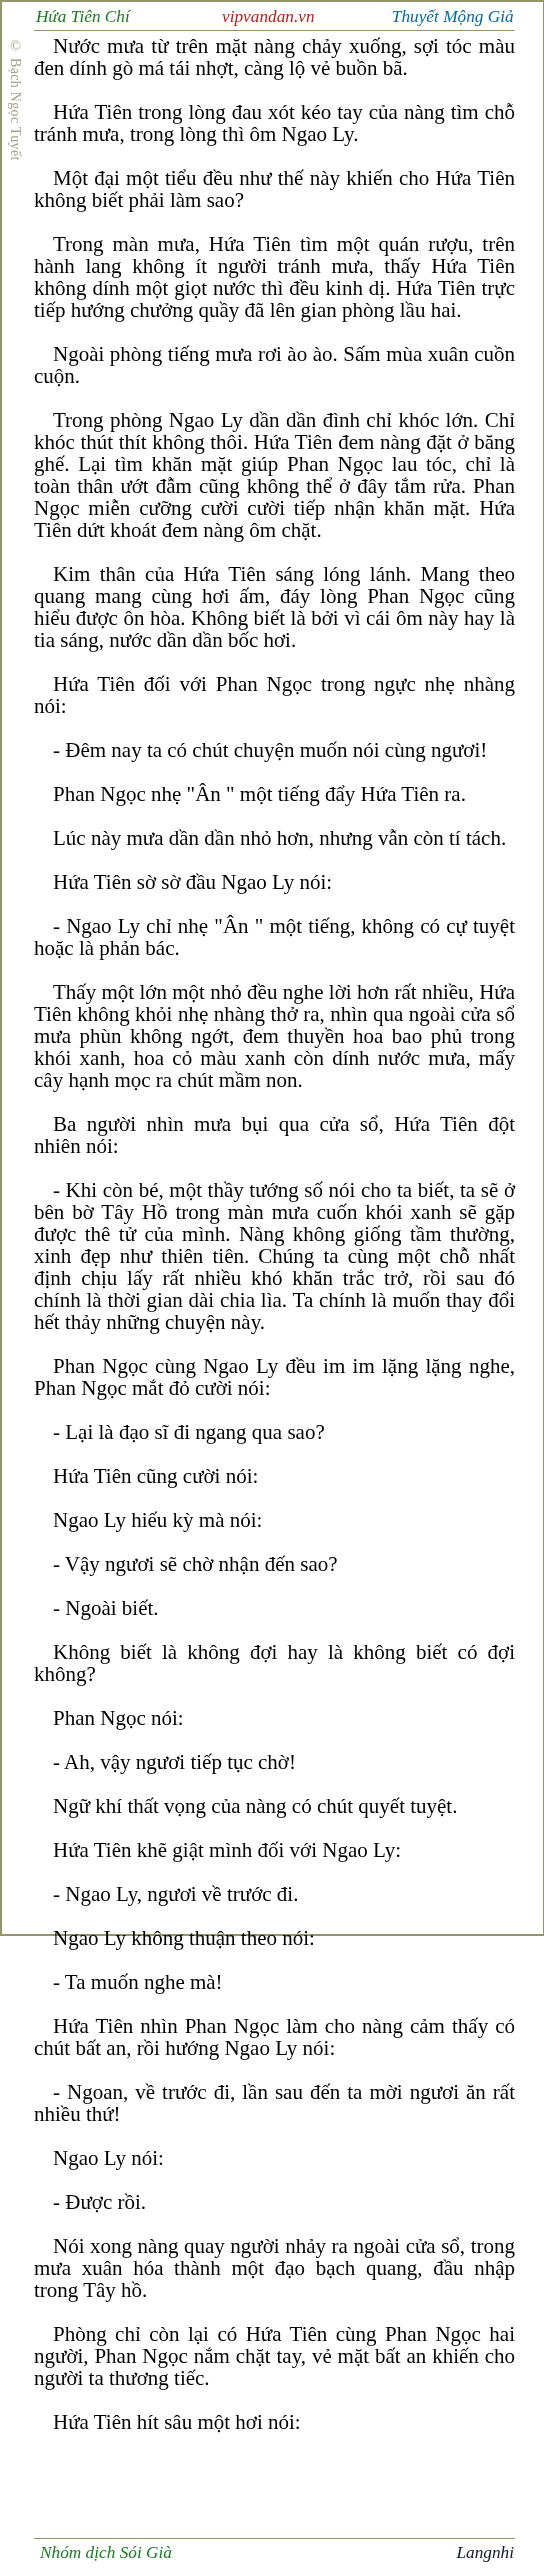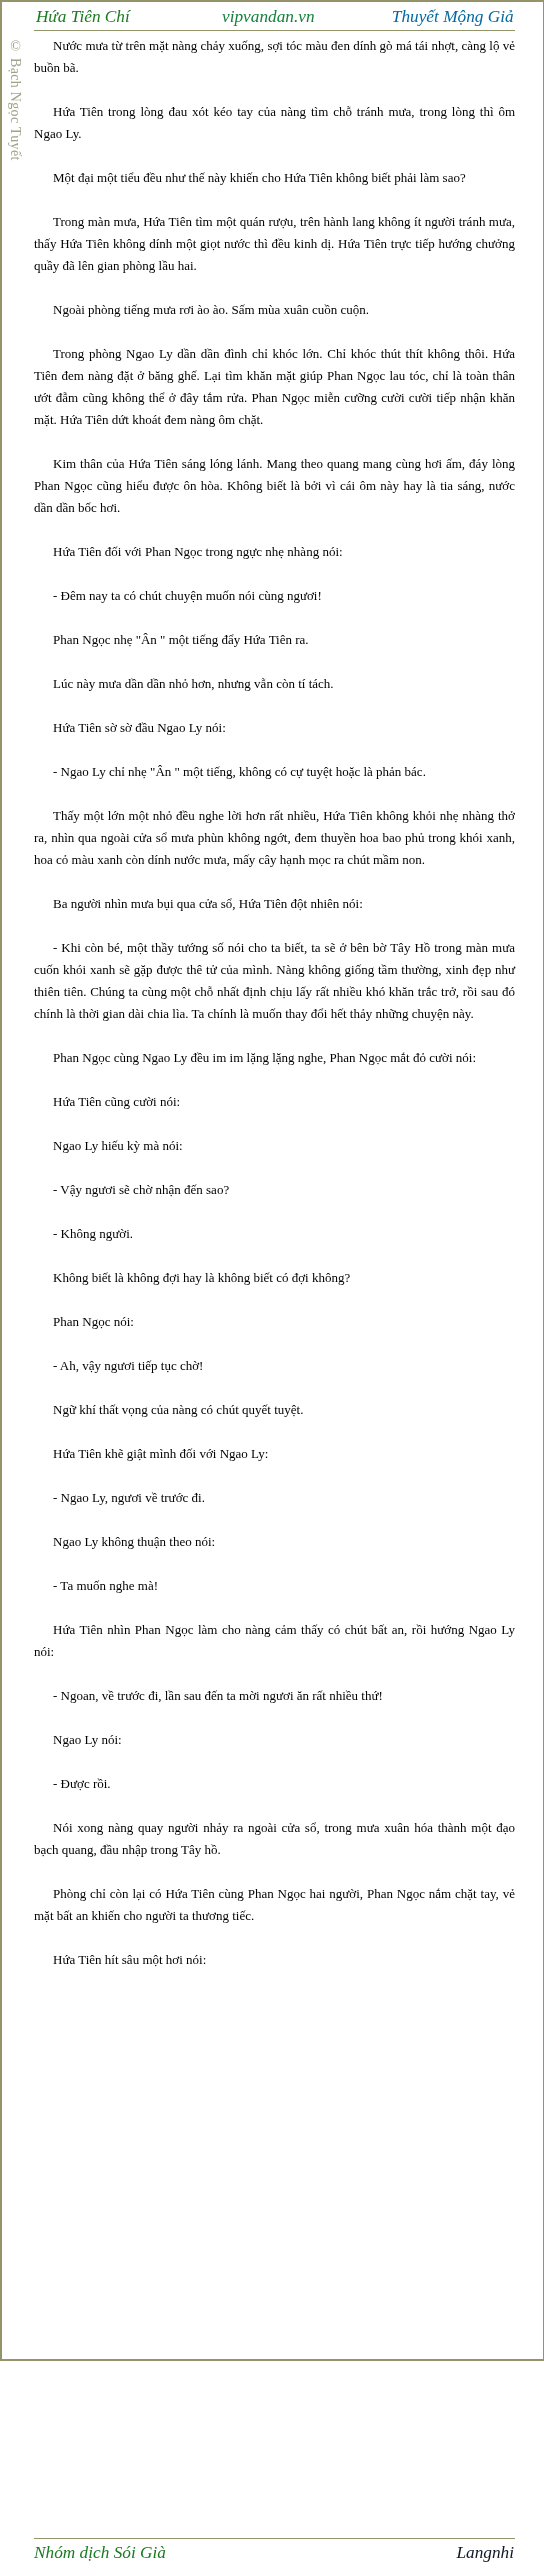--- a/index.html
+++ b/index.html
@@ -1,51 +1,51 @@
 <!DOCTYPE html>
 <html style="font-size:10.3px"><head>
 <meta charset="utf-8">
 <style>
   html, body { margin: 0; padding: 0; background: #ffffff; }
   body { width: 545px; height: 2576px; overflow: hidden; }
   .page {
     position: relative;
-    width: 545px; height: 2361px;
+    width: 545px; height: 1936px;
     box-sizing: border-box;
     border: 2.6px solid #94946a;
     background: #ffffff;
   }
   .header {
     position: absolute; left: 32px; top: 3.8px; width: 481px; height: 24px;
     border-bottom: 1.9px solid #94946a;
     font-family: "Liberation Serif", serif; font-style: italic; font-size: 17.3px;
   }
   .header span { position: absolute; top: 1.3px; white-space: nowrap; }
   .h-left { left: 1.9px; color: #1b7a22; }
-  .h-center { left: 188px; color: #15803d; }
+  .h-center { left: 188px; color: #b91c1c; }
   .h-right { right: 1.3px; color: #0369a1; }
   .stamp {
     position: absolute; left: 5.1px; top: 37px;
     writing-mode: vertical-rl;
     font-family: "Liberation Serif", serif; font-size: 14px;
     color: #a3a38a; white-space: nowrap; letter-spacing: 0.3px;
   }
   .content {
     position: absolute; left: 32px; top: 33px; width: 481px;
-    font-family: "Liberation Serif", serif; font-size: 13px; line-height: 22px;
+    font-family: "Liberation Serif", serif; font-size: 21px; line-height: 22px;
     color: #000; text-align: justify;
   }
   .content p { margin: 0 0 22px 0; text-indent: 19px; }
   .footer {
     position: absolute; left: 32px; top: 2536px; width: 481px; height: 33px;
     border-top: 1.9px solid #94946a;
     font-family: "Liberation Serif", serif; font-style: italic; font-size: 17.3px;
   }
   .footer span { position: absolute; top: 3.8px; white-space: nowrap; }
-  .f-left { left: 0; color: #1b7a22; }
+  .f-left { left: 6px; color: #1b7a22; }
   .f-right { right: 1px; color: #0f172a; }
 </style>
 </head>
 <body>
 
 <div class="page">
   <div class="header">
     <span class="h-left">Hứa Tiên Chí</span>
     <span class="h-center">vipvandan.vn</span>
     <span class="h-right">Thuyết Mộng Giả</span>
@@ -64,24 +64,25 @@
     <p>Hứa Tiên đối với Phan Ngọc trong ngực nhẹ nhàng nói:</p>
     <p>- Đêm nay ta có chút chuyện muốn nói cùng ngươi!</p>
     <p>Phan Ngọc nhẹ "Ân " một tiếng đẩy Hứa Tiên ra.</p>
     <p>Lúc này mưa dần dần nhỏ hơn, nhưng vẫn  còn tí tách.</p>
     <p>Hứa Tiên sờ sờ đầu Ngao Ly nói:</p>
     <p>- Ngao Ly chỉ nhẹ "Ân " một tiếng, không có cự tuyệt hoặc là phản bác.</p>
     <p>Thấy một lớn một nhỏ đều nghe lời hơn rất nhiều, Hứa Tiên không khỏi nhẹ nhàng thở ra, nhìn qua ngoài cửa sổ mưa phùn không ngớt, đem thuyền hoa bao phủ trong khói xanh, hoa cỏ màu xanh còn dính nước mưa, mấy cây hạnh mọc ra chút mầm non.</p>
     <p>Ba người nhìn mưa bụi qua cửa sổ, Hứa Tiên đột nhiên nói:</p>
     <p>- Khi còn bé, một thầy tướng số  nói cho ta biết, ta sẽ ở bên bờ Tây Hồ trong màn mưa cuốn khói xanh sẽ gặp được thê tử của mình. Nàng không giống tầm thường, xinh đẹp như thiên tiên. Chúng ta cùng một chỗ nhất định chịu lấy rất nhiều khó khăn trắc trở, rồi sau đó chính là thời gian dài chia lìa. Ta chính là muốn thay đổi hết thảy những chuyện này.</p>
     <p>Phan Ngọc cùng Ngao Ly đều im im lặng lặng nghe, Phan Ngọc mắt đỏ cười nói:</p>
+    <p>- Lại là đạo sĩ đi ngang qua sao?</p>
     <p>Hứa Tiên cũng cười nói:</p>
     <p>Ngao Ly hiếu kỳ mà nói:</p>
     <p>- Vậy ngươi sẽ chờ nhận đến sao?</p>
-    <p>- Không người.</p>
+    <p>- Ngoài biết.</p>
     <p>Không biết là không đợi hay là không biết có đợi không?</p>
     <p>Phan Ngọc nói:</p>
     <p>- Ah, vậy ngươi tiếp tục chờ!</p>
     <p> Ngữ khí thất vọng của nàng có chút quyết tuyệt.</p>
     <p>Hứa Tiên khẽ giật mình đối với Ngao Ly:</p>
     <p>- Ngao Ly, ngươi về trước đi.</p>
     <p>Ngao Ly không thuận theo nói:</p>
     <p>- Ta muốn nghe mà!</p>
     <p>Hứa Tiên  nhìn Phan Ngọc làm cho nàng cảm thấy có chút bất an, rồi hướng Ngao Ly nói:</p>
     <p>- Ngoan, về trước đi, lần sau đến ta mời ngươi ăn rất nhiều thứ!</p>

